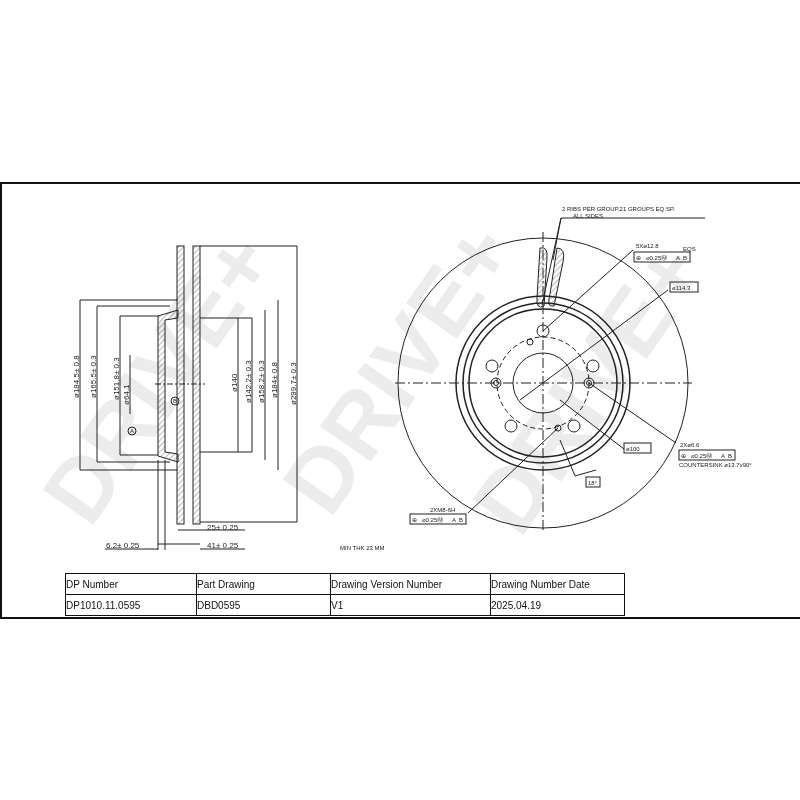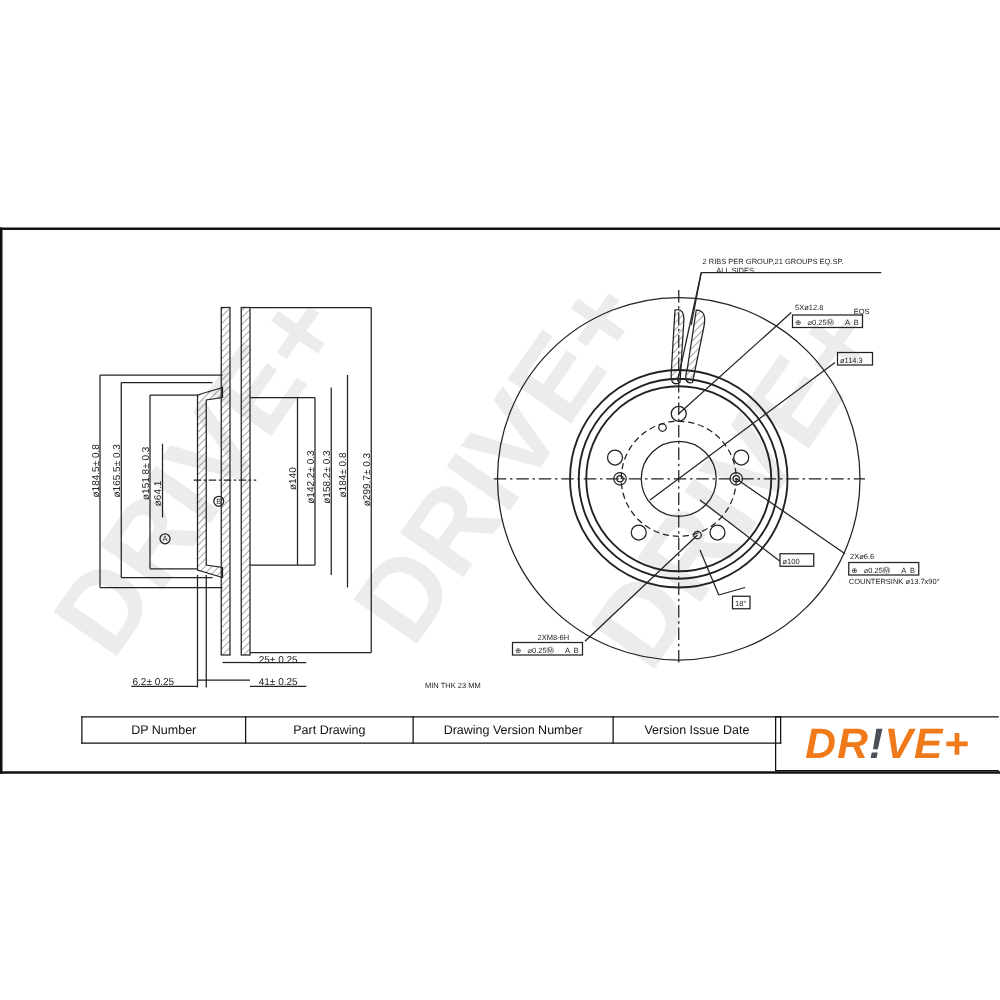--- a/index.html
+++ b/index.html
@@ -3,21 +3,21 @@
 <meta charset="utf-8">
 <style>
   html,body{margin:0;padding:0;background:#fff;}
   body{width:800px;height:800px;position:relative;overflow:hidden;font-family:"Liberation Sans",sans-serif;}
   #sheet{position:absolute;left:0;top:182px;width:800px;height:437px;border-top:2px solid #111;border-bottom:2px solid #111;border-left:2px solid #111;box-sizing:border-box;}
   #drawing{position:absolute;left:0;top:0;}
   .dim{font-family:"Liberation Sans",sans-serif;font-size:8px;fill:#222;}
   .dim-sm{font-family:"Liberation Sans",sans-serif;font-size:6px;fill:#222;}
   #titleblock{position:absolute;left:65px;top:573px;width:735px;height:44px;}
   #titleblock table{border-collapse:collapse;position:absolute;left:0;top:0;}
-  #titleblock td{border:1px solid #111;font-size:10px;color:#111;text-align:center;height:20px;padding:0;}
+  #titleblock td{border:1px solid #111;font-size:10px;color:#111;height:20px;padding:0;}
   .c1{width:130px}.c2{width:133px}.c3{width:159px}.c4{width:133px}
   #logo{position:absolute;left:555px;top:0;width:178px;height:42px;border:1px solid #111;border-right:none;display:flex;align-items:center;justify-content:center;}
   #logo span{font-family:"Liberation Sans",sans-serif;font-weight:bold;font-style:italic;font-size:34px;letter-spacing:1px;color:#f07a1a;}
   #logo span .bang{color:#4a4f58;}
 </style>
 </head>
 <body>
 
 <div id="sheet"></div>
 
@@ -161,20 +161,23 @@
   </g>
 </svg>
 
 <div id="titleblock">
   <table>
     <tbody>
         <tr>
       <td class="c1">DP Number</td>
       <td class="c2">Part Drawing</td>
       <td class="c3">Drawing Version Number</td>
-      <td class="c4">Version Issue Date</td>
+      <td class="c4">Drawing Number Date</td>
+    </tr>
+    <tr>
+      <td>DP1010.11.0595</td>
+      <td>DBD0595</td>
+      <td>V1</td>
+      <td>2025.04.19</td>
     </tr>
   </tbody>
     </table>
-  <div id="logo">
-    <span><b>DR</b><b class="bang">!</b><b>VE+</b></span>
-  </div>
 </div>
 
 </body></html>

